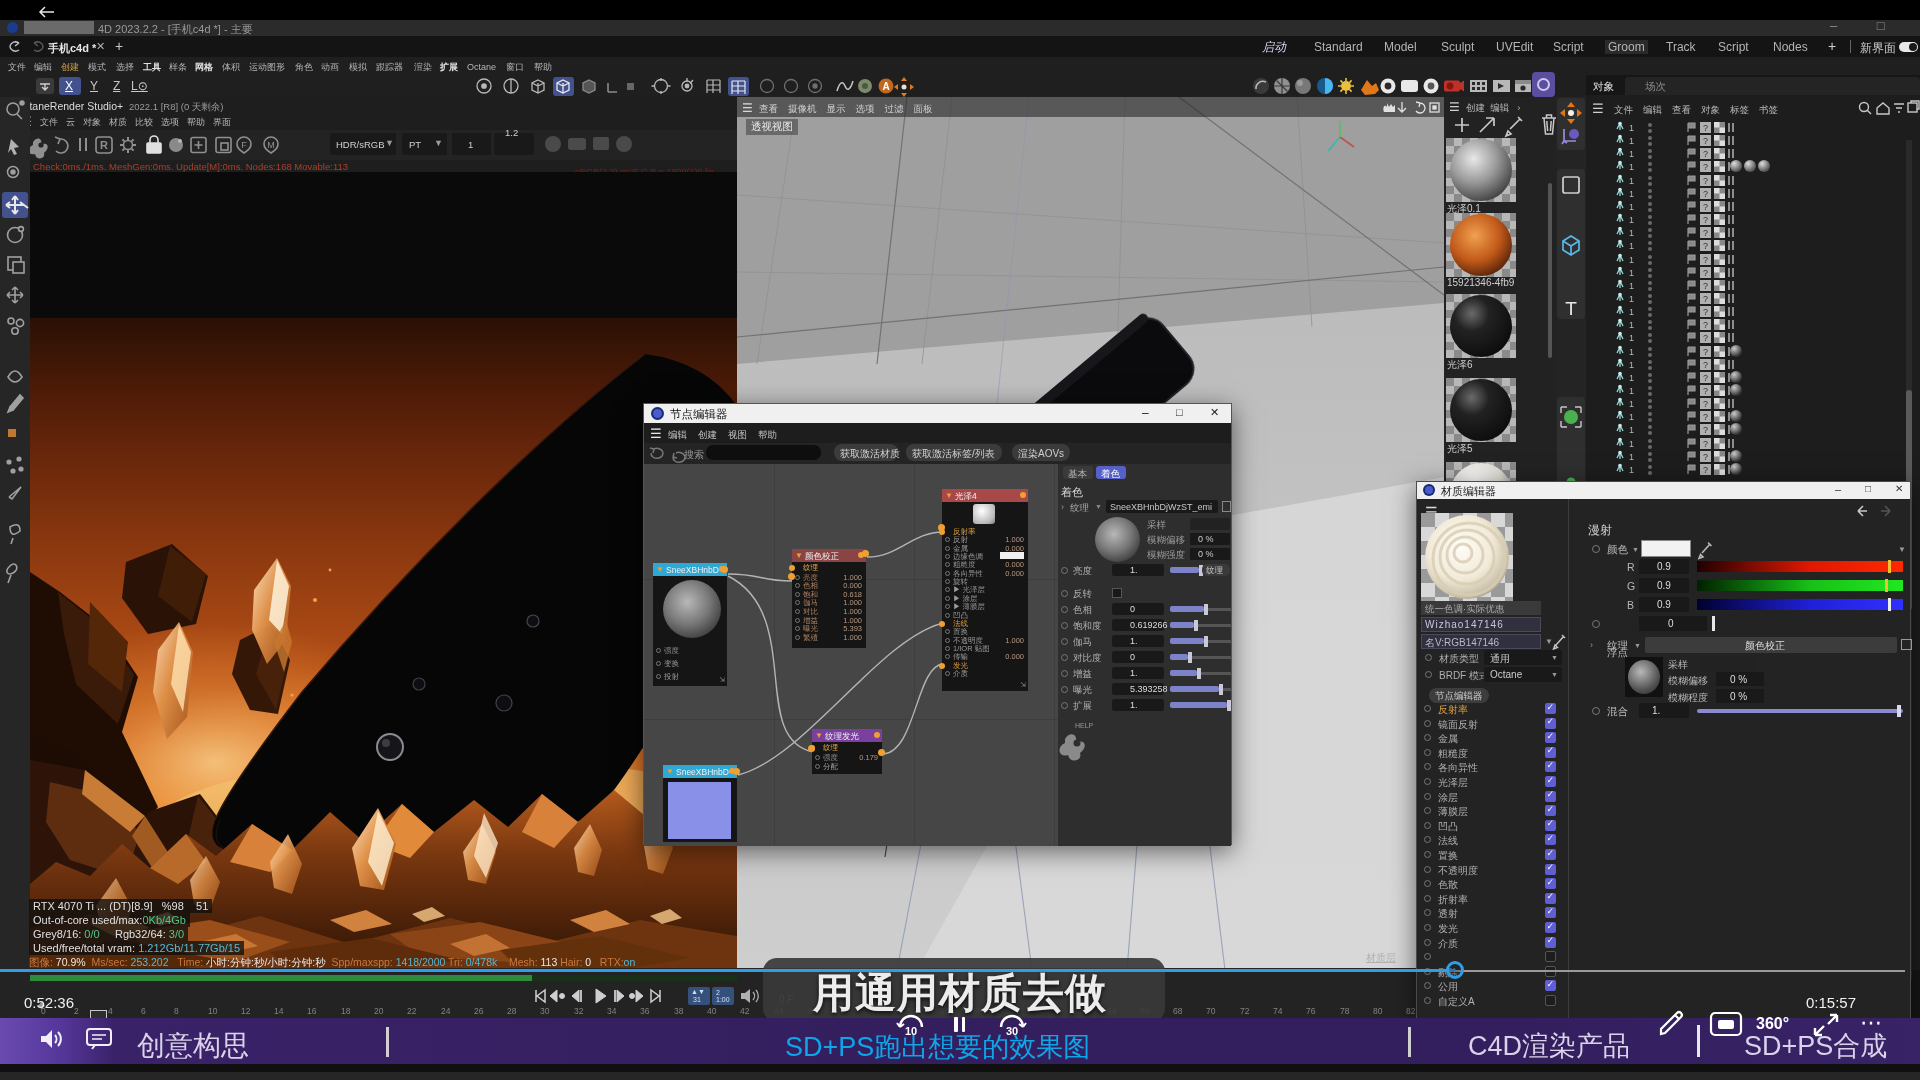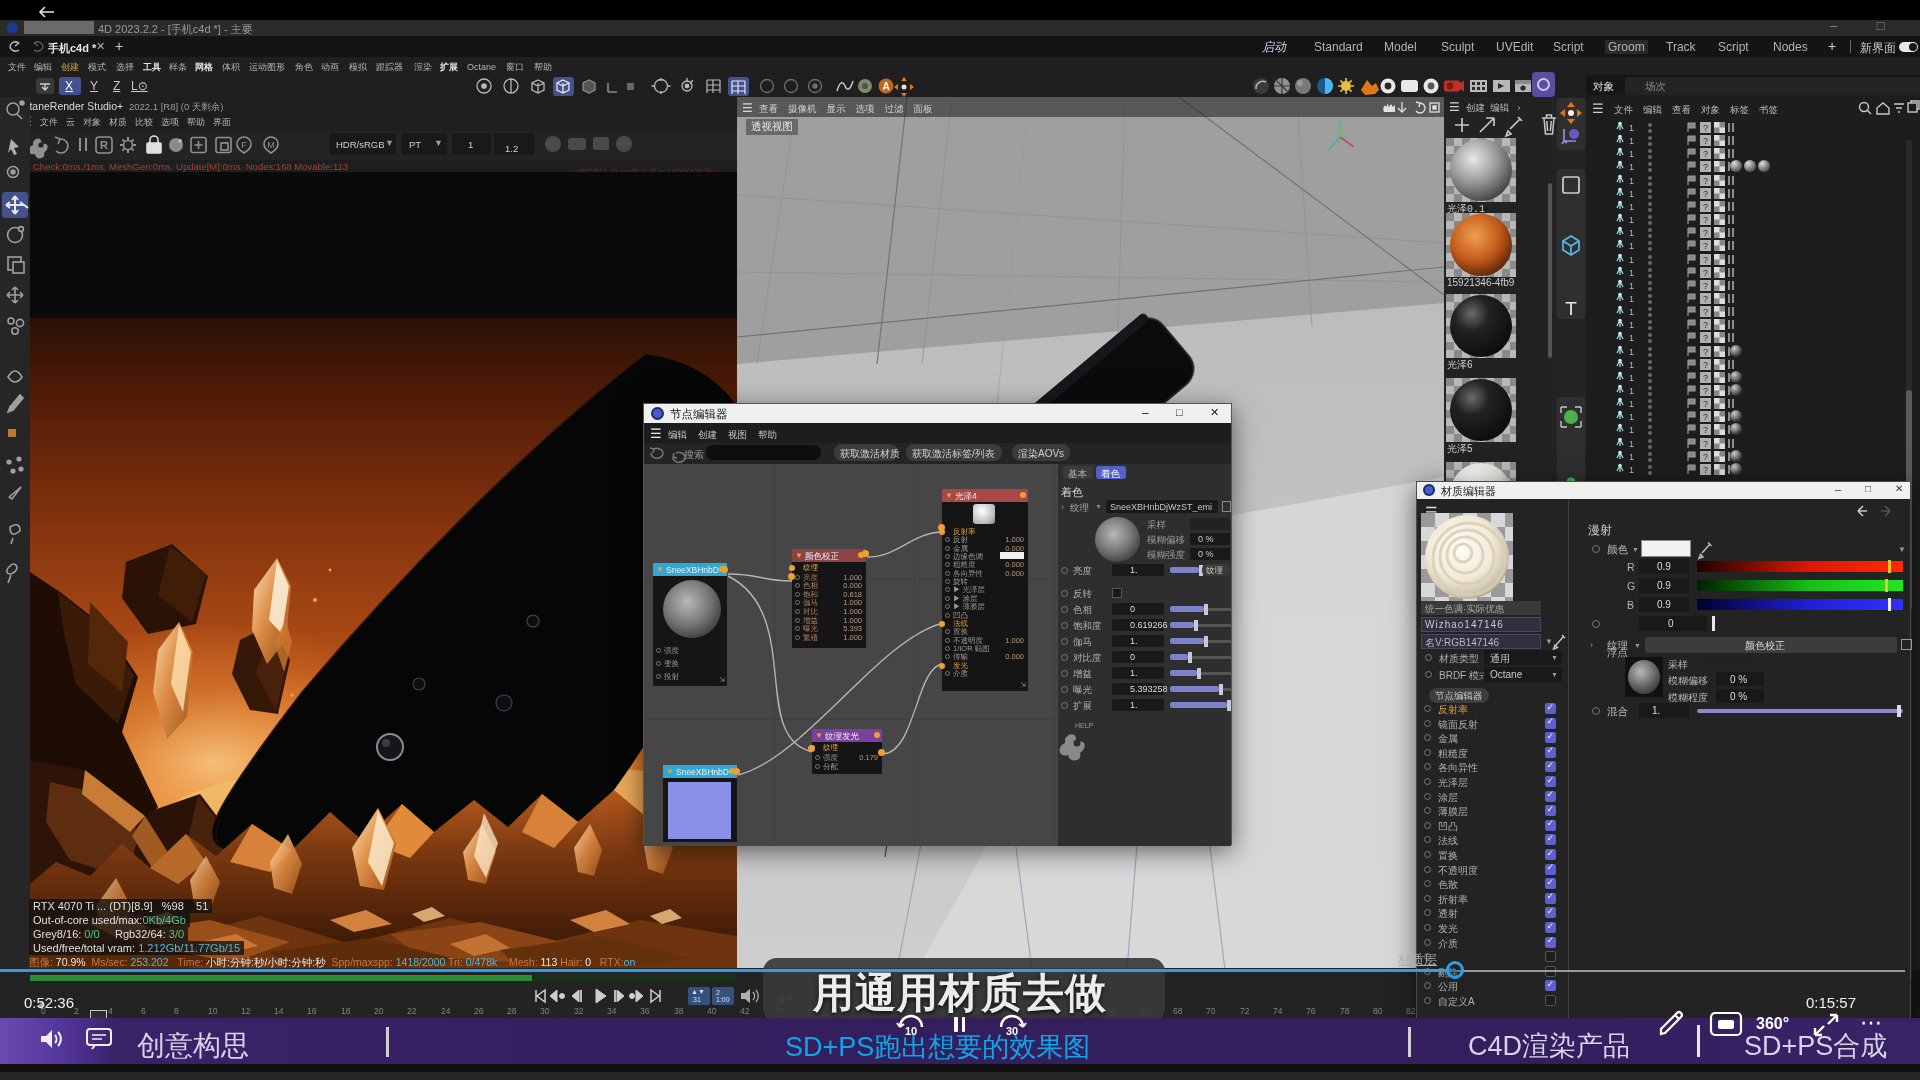--- a/index.html
+++ b/index.html
@@ -163,21 +163,21 @@
 </svg>
 <div class="a" style="left:330px;top:133px;width:66px;height:22px;background:#191919;border-radius:2px;"></div>
 <div class="tx" style="left:336px;top:139px;font-size:9.5px;color:#cfcfcf;">HDR/sRGB</div>
 <div class="tx" style="left:385px;top:138px;font-size:9px;color:#9a9a9a;">▼</div>
 <div class="a" style="left:402px;top:133px;width:45px;height:22px;background:#191919;border-radius:2px;"></div>
 <div class="tx" style="left:409px;top:139px;font-size:9.5px;color:#cfcfcf;">PT</div>
 <div class="tx" style="left:434px;top:138px;font-size:9px;color:#9a9a9a;">▼</div>
 <div class="a" style="left:452px;top:133px;width:39px;height:22px;background:#191919;border-radius:2px;"></div>
 <div class="tx" style="left:468px;top:139px;font-size:9.5px;color:#cfcfcf;">1</div>
 <div class="a" style="left:494px;top:133px;width:40px;height:22px;background:#191919;border-radius:2px;"></div>
-<div class="tx" style="left:505px;top:143px;font-size:9.5px;color:#cfcfcf;">1.2</div>
+<div class="tx" style="left:505px;top:127px;font-size:9.5px;color:#cfcfcf;">1.2</div>
 <div class="a" style="left:545px;top:136px;width:16px;height:16px;background:#4a4a4a;border-radius:50%;"></div>
 <div class="a" style="left:568px;top:138px;width:18px;height:12px;background:#4a4a4a;border-radius:3px;"></div>
 <div class="a" style="left:593px;top:137px;width:16px;height:13px;background:#4a4a4a;border-radius:2px;"></div>
 <div class="a" style="left:616px;top:136px;width:16px;height:16px;background:#4a4a4a;border-radius:50%;"></div>
 <div class="tx" style="left:33px;top:161px;font-size:9.5px;color:#a8412a;">Check:0ms./1ms. MeshGen:0ms. Update[M]:0ms. Nodes:168 Movable:113</div>
 <div class="tx" style="left:575px;top:167px;font-size:9px;color:#6a2418;">sRGB(2.2) gs:R,G,B,n 1899(1)0 lin</div>
 
 <div class="a" style="left:30px;top:172px;width:707px;height:798px;background:#050505;overflow:hidden;">
 <svg style="left:0;top:0" width="707" height="798" viewBox="0 0 707 798">
  <defs>
@@ -473,21 +473,21 @@
         <defs>
           <radialGradient id="mbg138" cx="0.38" cy="0.32" r="0.75">
             <stop offset="0" stop-color="#e8e8e8"></stop>
             <stop offset="0.5" stop-color="#9a9a9a"></stop>
             <stop offset="1" stop-color="#3a3a3a"></stop>
           </radialGradient>
         </defs>
         <circle cx="35" cy="32" r="31" fill="url(#mbg138)"></circle>
       </svg>
     </div>
-      <div class="tx" style="left:1447px;top:202px;font-size:10px;color:#d0d0d0;font-family:Liberation Mono, monospace;">光泽0.1</div>
+      <div class="tx" style="left:1447px;top:202px;font-size:10px;color:#d0d0d0;">光泽0.1</div>
     <div class="a" style="left:1446px;top:213px;width:70px;height:64px;background:
       repeating-conic-gradient(#b8b8b8 0 25%,#8a8a8a 0 50%) 0 0/16px 16px;overflow:hidden;">
       <svg style="left:0;top:0" width="70" height="64">
         <defs>
           <radialGradient id="mbg213" cx="0.4" cy="0.35" r="0.75">
             <stop offset="0" stop-color="#f0a050"></stop>
             <stop offset="0.55" stop-color="#c05818"></stop>
             <stop offset="1" stop-color="#401808"></stop>
           </radialGradient>
         </defs>
@@ -1551,21 +1551,21 @@
     <div class="tx" style="left:1546.5px;top:905.9px;font-size:9px;color:#fff;">✓</div>
 <div class="a" style="left:1424px;top:924.0px;width:7px;height:7px;border:1px solid #777;border-radius:50%;"></div>
 <div class="tx" style="left:1438px;top:922.0px;font-size:10px;color:#b0b0b0;">发光</div>
 <div class="a" style="left:1545px;top:922.0px;width:11px;height:11px;background:#5f5fd3;border-radius:2px;"></div>
     <div class="tx" style="left:1546.5px;top:920.5px;font-size:9px;color:#fff;">✓</div>
 <div class="a" style="left:1424px;top:938.6px;width:7px;height:7px;border:1px solid #777;border-radius:50%;"></div>
 <div class="tx" style="left:1438px;top:936.6px;font-size:10px;color:#b0b0b0;">介质</div>
 <div class="a" style="left:1545px;top:936.6px;width:11px;height:11px;background:#5f5fd3;border-radius:2px;"></div>
     <div class="tx" style="left:1546.5px;top:935.1px;font-size:9px;color:#fff;">✓</div>
 <div class="a" style="left:1424px;top:953.2px;width:7px;height:7px;border:1px solid #777;border-radius:50%;"></div>
-<div class="tx" style="left:1398px;top:951.2px;font-size:13px;color:#b0b0b0;text-decoration:underline;">材质层</div>
+<div class="tx" style="left:1366px;top:951.2px;font-size:10px;color:#b0b0b0;text-decoration:underline;">材质层</div>
 <div class="a" style="left:1545px;top:951.2px;width:11px;height:11px;background:#1d1d1d;border:1px solid #555;border-radius:2px;"></div>
 <div class="a" style="left:1424px;top:967.8px;width:7px;height:7px;border:1px solid #777;border-radius:50%;"></div>
 <div class="tx" style="left:1438px;top:965.8px;font-size:10px;color:#b0b0b0;">剔除</div>
 <div class="a" style="left:1545px;top:965.8px;width:11px;height:11px;background:#1d1d1d;border:1px solid #555;border-radius:2px;"></div>
 <div class="a" style="left:1424px;top:982.4px;width:7px;height:7px;border:1px solid #777;border-radius:50%;"></div>
 <div class="tx" style="left:1438px;top:980.4px;font-size:10px;color:#b0b0b0;">公用</div>
 <div class="a" style="left:1545px;top:980.4px;width:11px;height:11px;background:#5f5fd3;border-radius:2px;"></div>
     <div class="tx" style="left:1546.5px;top:978.9px;font-size:9px;color:#fff;">✓</div>
 <div class="a" style="left:1424px;top:997.0px;width:7px;height:7px;border:1px solid #777;border-radius:50%;"></div>
 <div class="tx" style="left:1438px;top:995.0px;font-size:10px;color:#b0b0b0;">自定义A</div>

